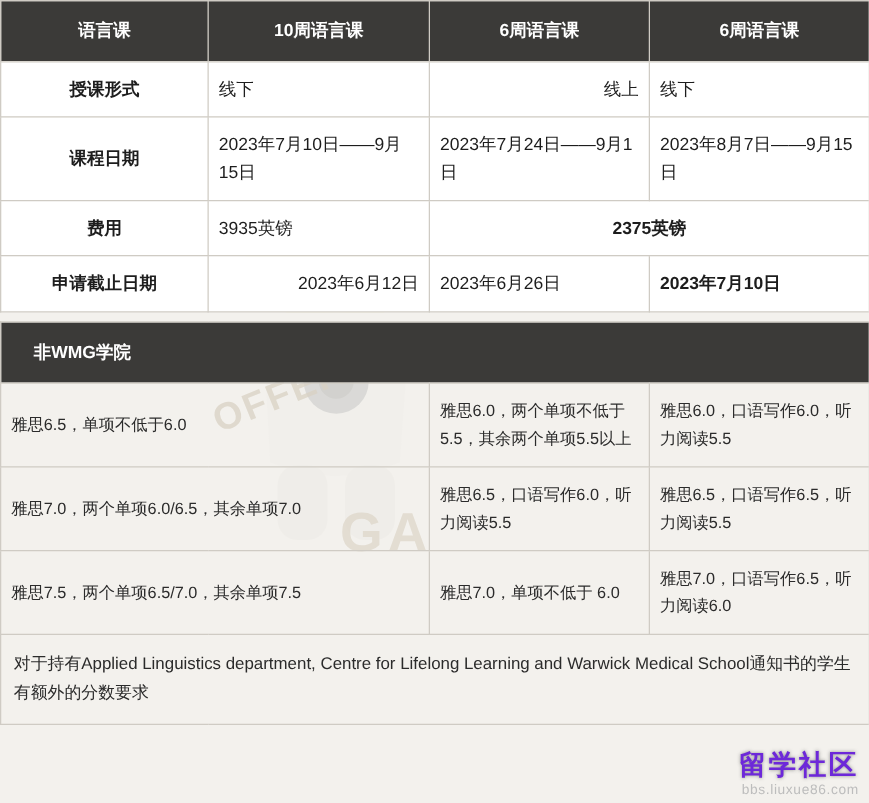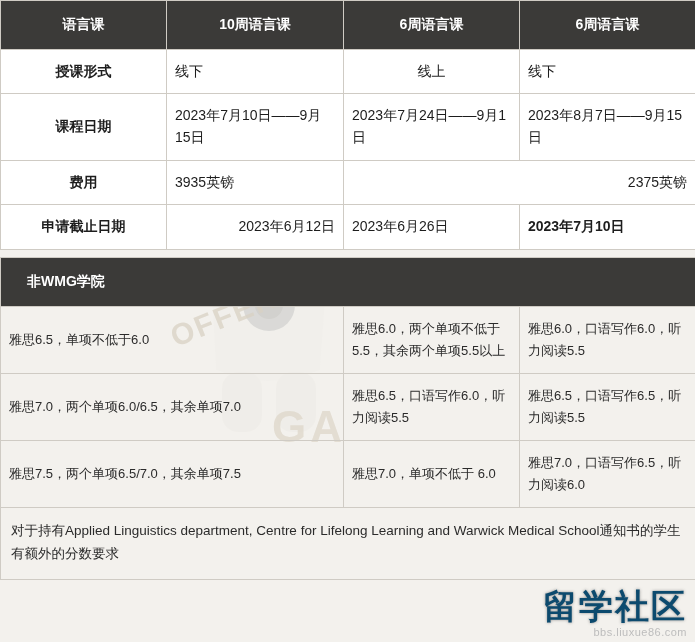--- a/index.html
+++ b/index.html
@@ -73,23 +73,23 @@
 
   
   .site-wm {
     position: absolute;
     right: 8px; bottom: 4px;
     text-align: right;
     z-index: 5;
     pointer-events: none;
   }
   .site-wm .big {
-    font-size: 34px;
-    font-weight: bold;
-    color: #0c4a6e;
+    font-size: 22px;
+    font-weight: bold;
+    color: #6d28d9;
     text-shadow: 0 0 3px rgba(120,120,120,0.85);
     letter-spacing: 2px;
     line-height: 1;
   }
   .site-wm .small {
     font-size: 11px;
     color: #bdbdbd;
     letter-spacing: 0.5px;
     margin-top: 3px;
   }
@@ -140,21 +140,21 @@
       </tr>
 
       <tr class="white rowhead">
         <td>
             <div class="cell">授课形式</div>
           </td>
         <td class="white">
             <div class="cell" style="font-weight:normal;text-align:left">线下</div>
           </td>
         <td class="white">
-            <div class="cell" style="font-weight:normal;text-align:center">线上</div>
+            <div class="cell" style="font-weight:normal;text-align:right">线上</div>
           </td>
         <td class="white">
             <div class="cell" style="font-weight:normal;text-align:left">线下</div>
           </td>
       </tr>
 
       <tr class="white rowhead">
         <td>
             <div class="cell">课程日期</div>
           </td>
@@ -170,21 +170,21 @@
       </tr>
 
       <tr class="white rowhead">
         <td>
             <div class="cell">费用</div>
           </td>
         <td>
             <div class="cell" style="font-weight:normal;text-align:left">3935英镑</div>
           </td>
         <td colspan="2">
-            <div class="cell" style="font-weight:normal;text-align:right">2375英镑</div>
+            <div class="cell" style="font-weight:bold;text-align:center">2375英镑</div>
           </td>
       </tr>
 
       <tr class="white rowhead">
         <td>
             <div class="cell">申请截止日期</div>
           </td>
         <td>
             <div class="cell" style="font-weight:normal;text-align:right">2023年6月12日</div>
           </td>

